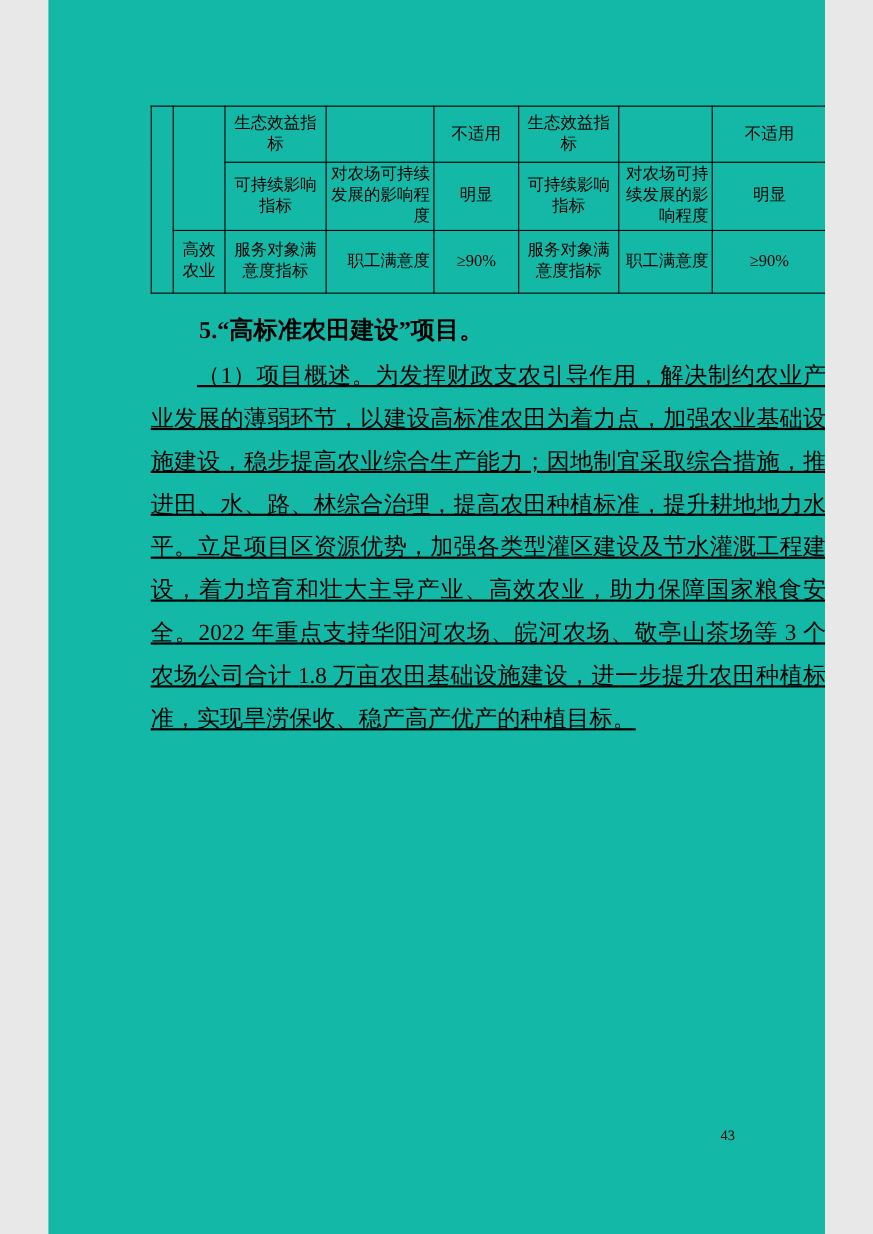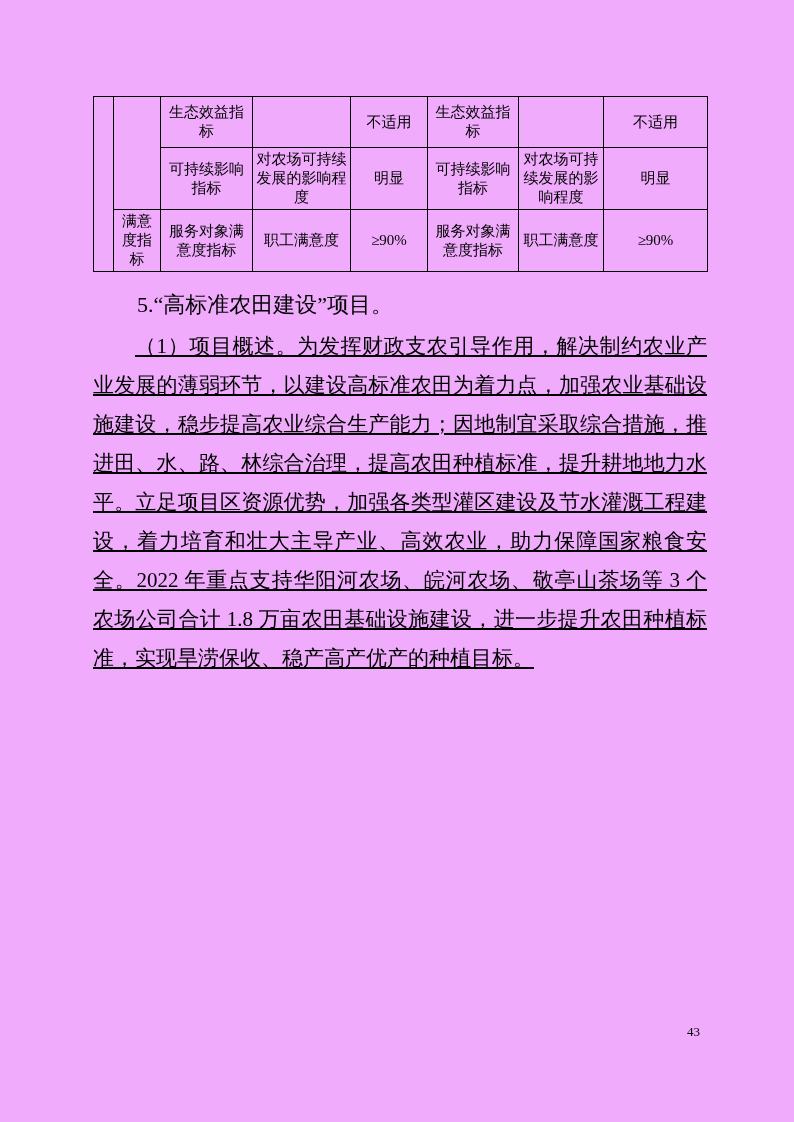--- a/index.html
+++ b/index.html
@@ -1,21 +1,21 @@
 <!DOCTYPE html>
 <html><head>
 <meta charset="utf-8">
 <style>
   html, body { margin: 0; padding: 0; background: #e8e8e8; }
   .page {
     position: relative;
-    width: 794px;
+    width: 706px;
     height: 1122px;
     margin: 0 auto;
-    background: #f0abfc;
+    background: #14b8a6;
     color: #000000;
     font-family: "Liberation Serif", "DejaVu Serif", serif;
     overflow: hidden;
   }
   .content {
     position: absolute;
     left: 93px;
     top: 96px;
     width: 614px;
   }
@@ -30,39 +30,39 @@
     line-height: 19px;
     text-align: center;
     vertical-align: middle;
     padding: 2px 3px;
     word-break: break-all;
     overflow: hidden;
   }
   table.indicator-table tr.r1 td { height: 46px; }
   table.indicator-table tr.r2 td { height: 56px; }
   table.indicator-table tr.r3 td { height: 52px; }
-  table.indicator-table td.detail { text-align: center; }
+  table.indicator-table td.detail { text-align: right; }
   .section-heading {
     margin: 17px 0 0 0;
     font-size: 22px;
     line-height: 32px;
-    font-weight: normal;
+    font-weight: bold;
     text-indent: 2em;
   }
   .body-paragraph {
     margin: 6px 0 0 0;
     font-size: 21px;
     line-height: 39px;
     text-align: justify;
     text-indent: 2em;
     text-decoration: underline;
   }
   .page-number {
     position: absolute;
-    right: 94px;
+    right: 82px;
     top: 1024px;
     font-size: 13px;
     line-height: 16px;
   }
 </style>
 </head>
 <body>
 
 <div class="page">
   <div class="content">
@@ -91,21 +91,21 @@
         </tr>
         <tr class="r2">
           <td>可持续影响指标</td>
           <td class="detail">对农场可持续发展的影响程度</td>
           <td>明显</td>
           <td>可持续影响指标</td>
           <td class="detail">对农场可持续发展的影响程度</td>
           <td>明显</td>
         </tr>
         <tr class="r3">
-          <td>满意度指标</td>
+          <td>高效农业</td>
           <td>服务对象满意度指标</td>
           <td class="detail">职工满意度</td>
           <td>≥90%</td>
           <td>服务对象满意度指标</td>
           <td class="detail">职工满意度</td>
           <td>≥90%</td>
         </tr>
       </tbody>
     </table>
 

